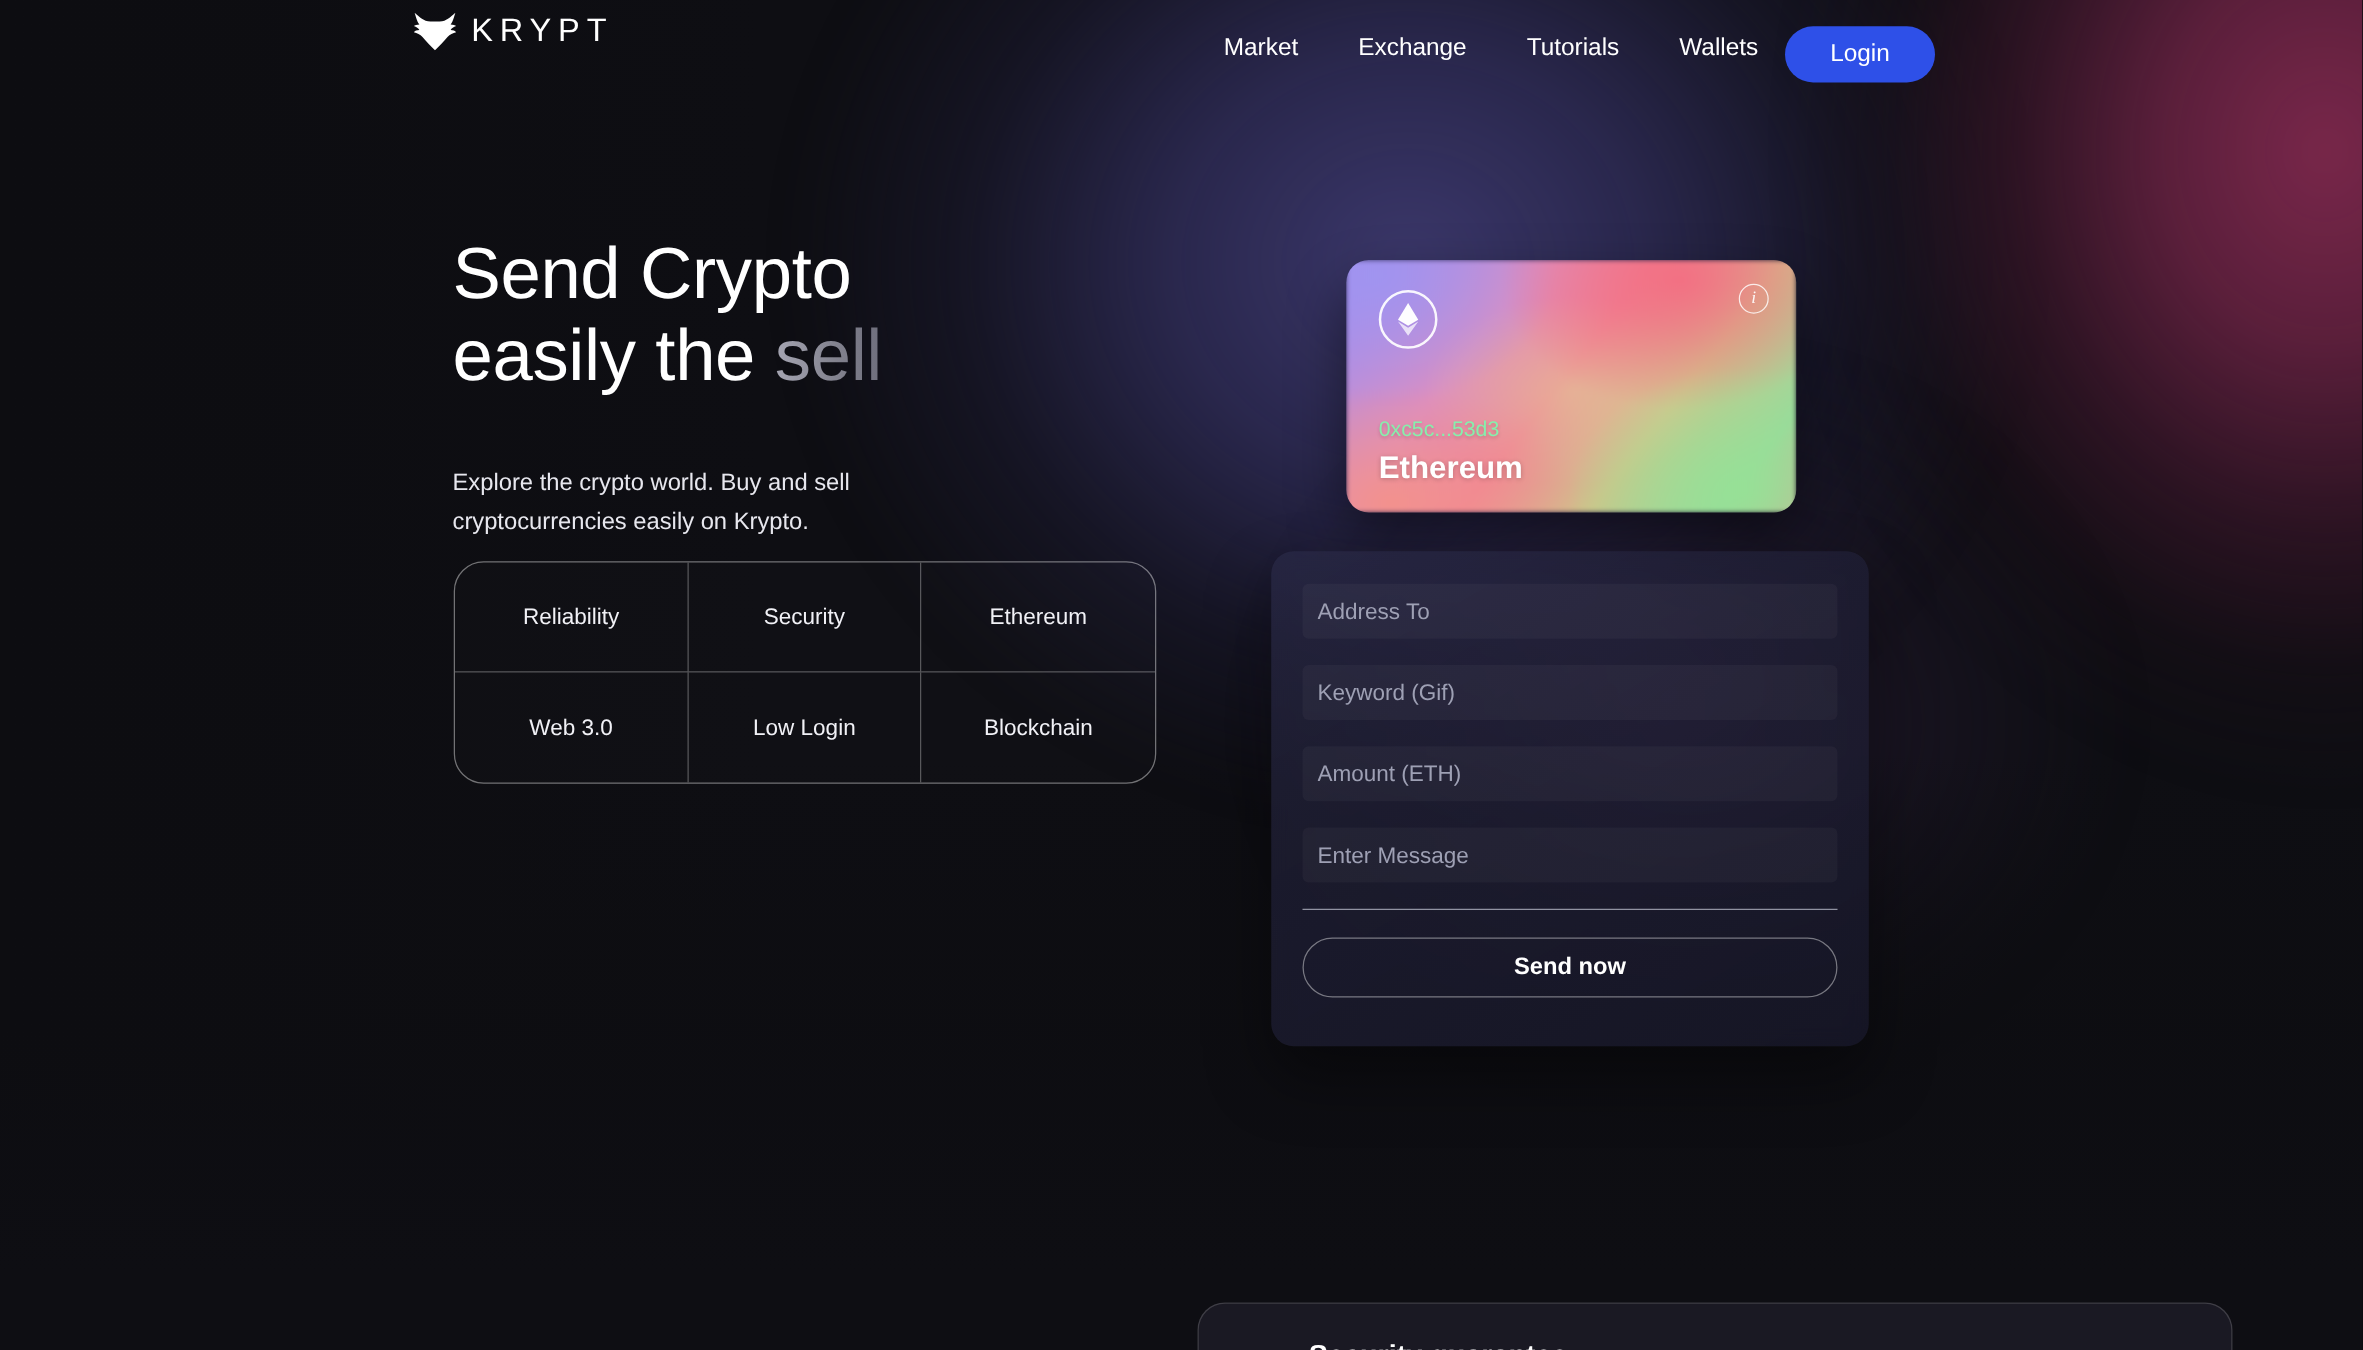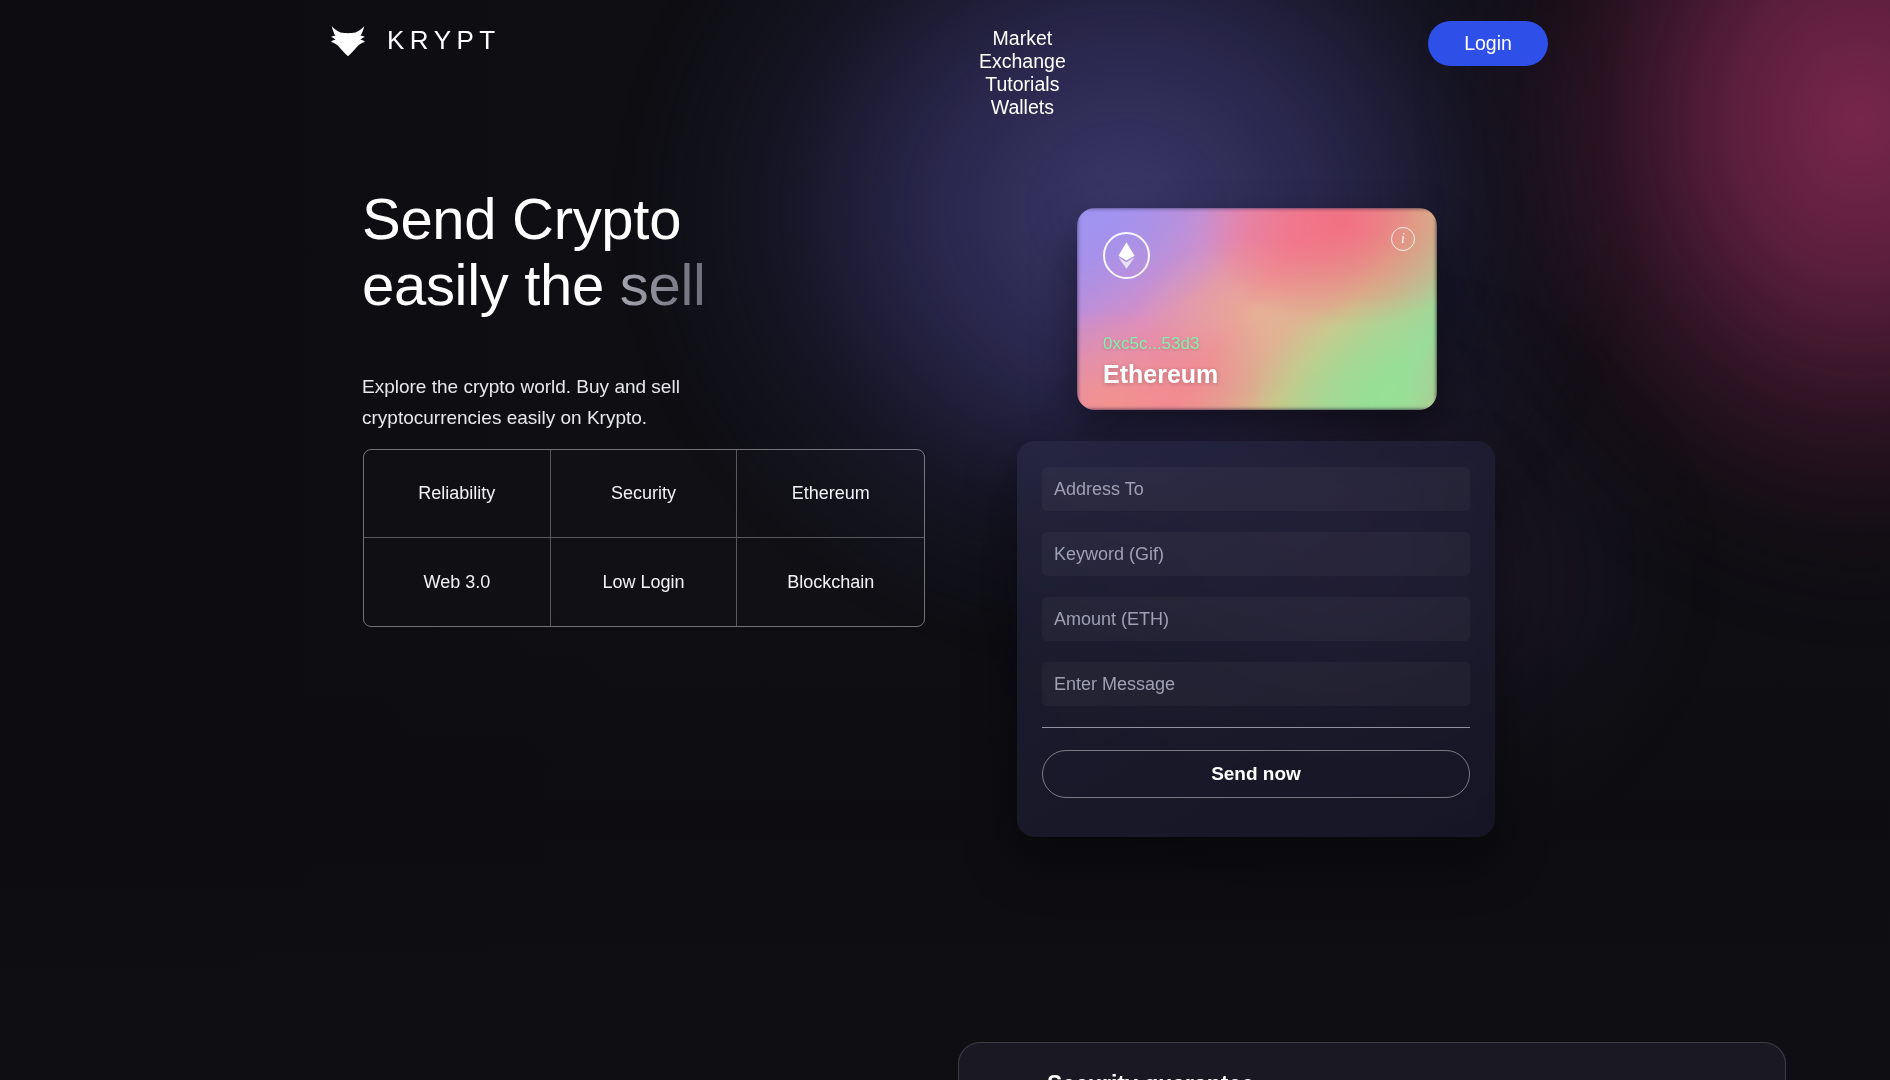--- a/index.html
+++ b/index.html
@@ -52,32 +52,32 @@
   }
 
   .content { position:relative; z-index:5; }
 
   
   .nav {
     position:absolute; left:0; top:0; width:1890px; height:90px;
     display:flex; align-items:center;
   }
   .logo-wrap {
-    position:absolute; left:328px; top:20px;
-    display:flex; align-items:center; gap:19px;
+    position:absolute; left:328px; top:4px;
+    display:flex; align-items:center; gap:9px;
   }
   .logo-mark { width:40px; height:40px; display:block; }
   .logo-text {
     color:#ffffff; font-size:26px; font-weight:400;
     letter-spacing:5.5px;
   }
 
   .nav-links {
     position:absolute; left:955px; top:27px;
-    display:flex; align-items:center; gap:0;flex-direction:column;
+    display:flex; align-items:center; gap:0;
   }
   .nav-link {
     color:#ffffff; font-size:19.5px; font-weight:400;
     padding:0 24px; cursor:pointer; white-space:nowrap;
   }
   .login-btn {
     position:absolute; left:1428px; top:21px;
     width:120px; height:45px;
     background:#2e50e8;
     border-radius:999px;
@@ -104,21 +104,21 @@
     font-size:19px; line-height:1.62; color:#e7e7ee;
     font-weight:400; max-width:350px;
   }
 
   
   .feat-grid {
     position:absolute; left:363px; top:449px;
     width:562px;
     display:grid; grid-template-columns:repeat(3, 1fr);
     border:1px solid rgba(255,255,255,0.42);
-    border-radius:8px;
+    border-radius:24px;
     overflow:hidden;
   }
   .feat-cell {
     height:88px;
     display:flex; align-items:center; justify-content:center;
     color:#f1f1f6; font-size:18px; font-weight:400;
     border-right:1px solid rgba(255,255,255,0.30);
     border-bottom:1px solid rgba(255,255,255,0.30);
     cursor:pointer;
     background:rgba(255,255,255,0.012);

